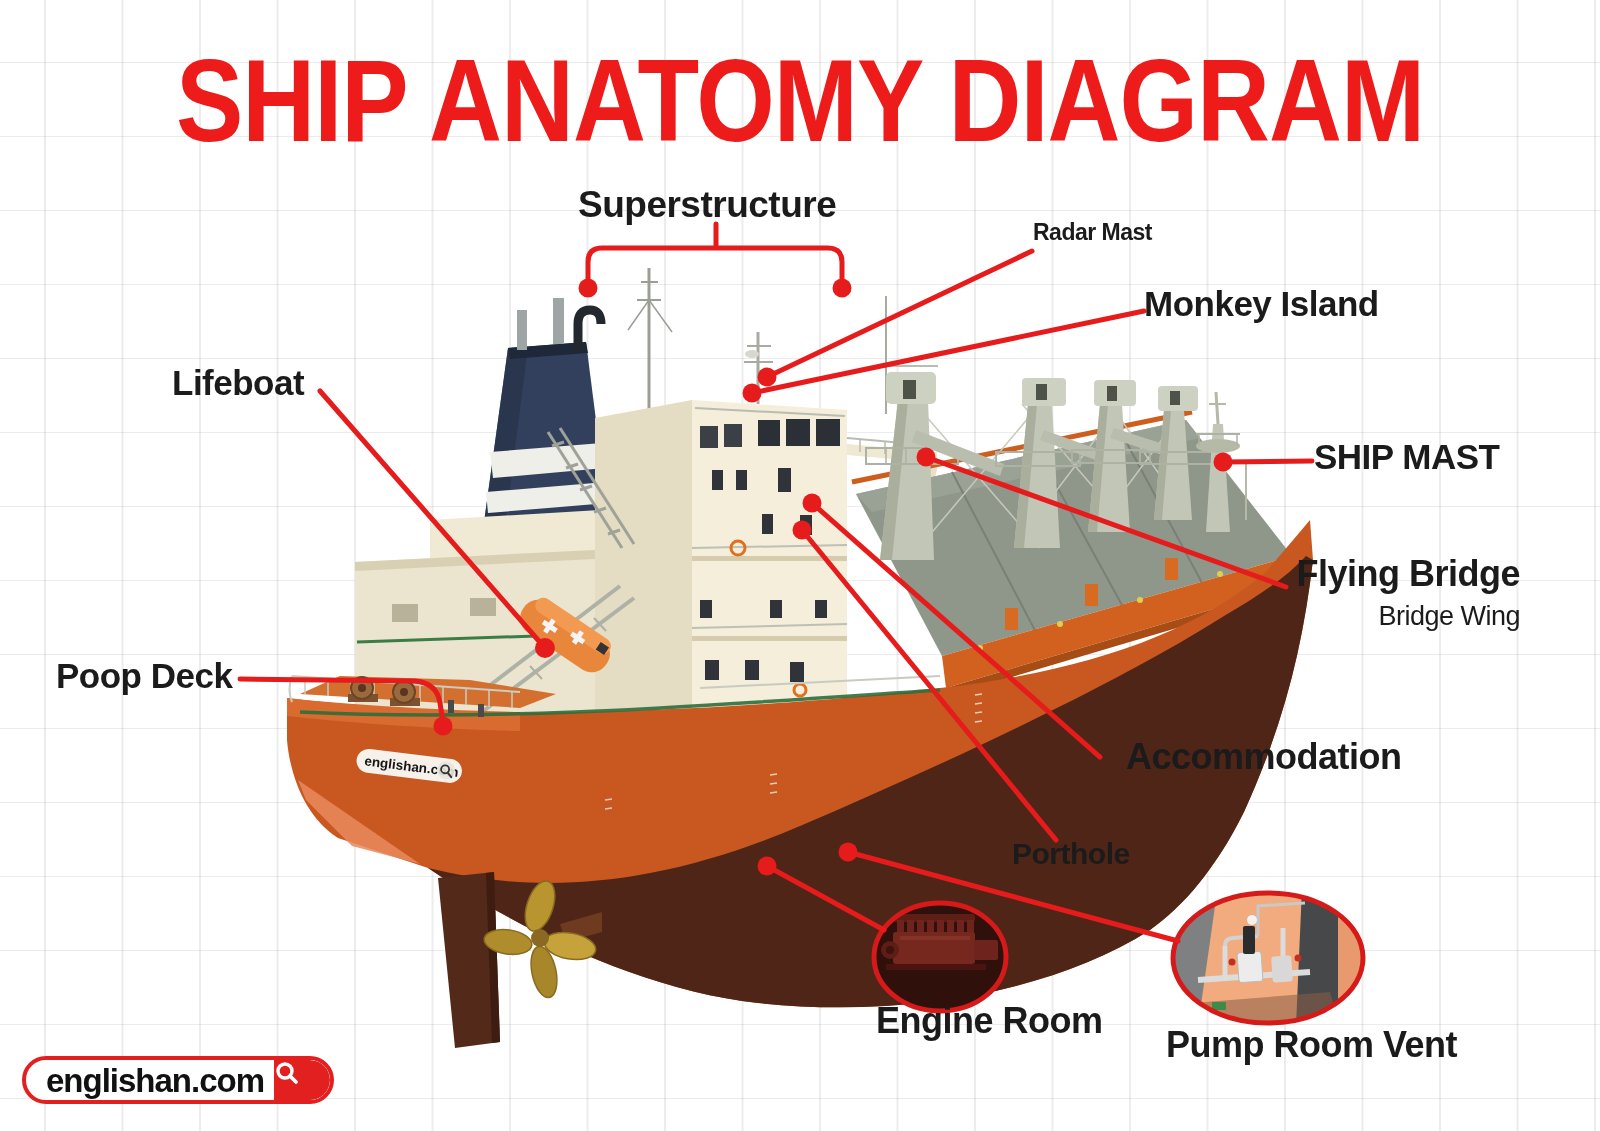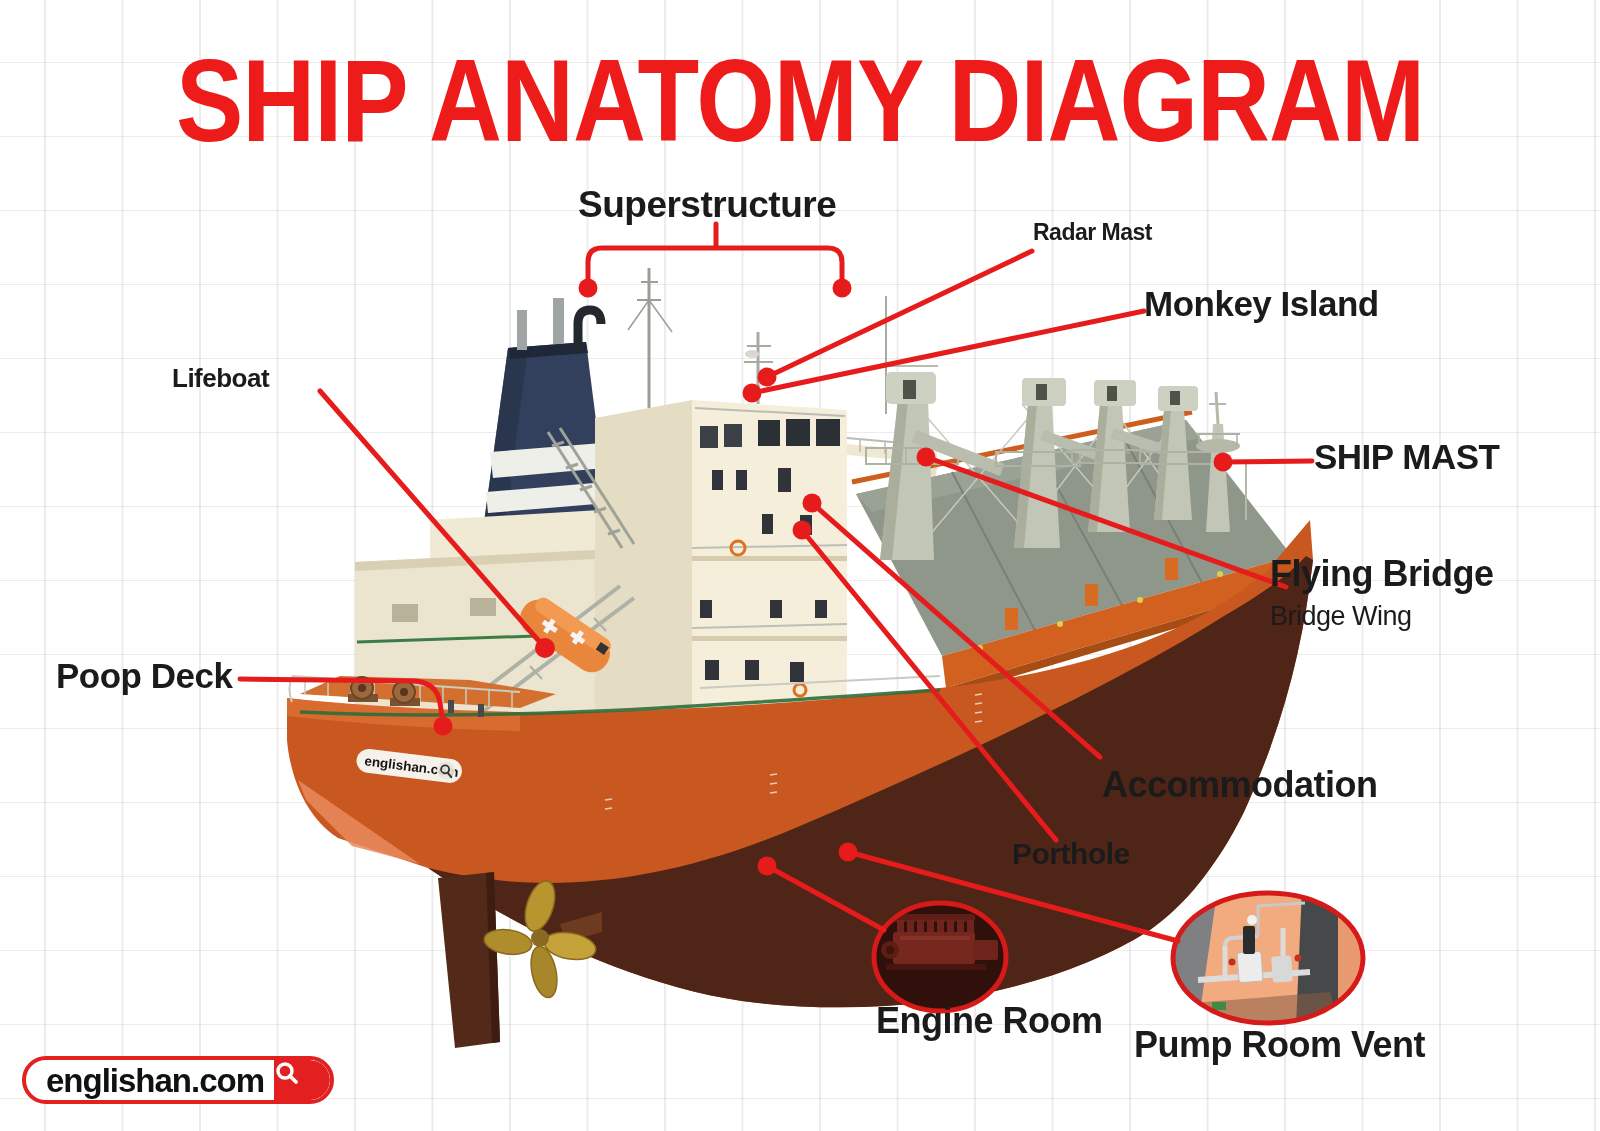--- a/index.html
+++ b/index.html
@@ -7,21 +7,21 @@
   .stage{position:relative;width:1600px;height:1131px;background-color:#ffffff;
     background-image:
       linear-gradient(to right, rgba(0,0,0,0.075) 1.5px, transparent 1.5px),
       linear-gradient(to bottom, rgba(0,0,0,0.075) 1.5px, transparent 1.5px);
     background-size:77.5px 74px;
     background-position:44px 62px;}
   .title{position:absolute;top:34px;left:0;width:100%;text-align:center;
     font-size:101px;font-weight:bold;letter-spacing:-1px;color:#EE1B1B;
     transform:scaleY(1.16);transform-origin:center top;white-space:nowrap;}
   .lbl{position:absolute;font-weight:bold;color:#1b1b1b;white-space:nowrap;line-height:1;letter-spacing:-0.5px;}
-  .fb-wrap{position:absolute;left:1270px;top:556px;width:250px;text-align:left;}
+  .fb-wrap{position:absolute;left:1270px;top:556px;width:250px;text-align:right;}
   .fb-main{font-weight:bold;color:#1b1b1b;font-size:36px;line-height:1;letter-spacing:-0.5px;}
   .fb-sub{font-weight:normal;color:#1b1b1b;font-size:27px;line-height:1;margin-top:11px;letter-spacing:-0.5px;}
   svg{position:absolute;left:0;top:0;}
   .logo{position:absolute;left:22px;top:1056px;width:312px;height:48px;background:#fff;
     border:4px solid #E32020;border-radius:28px;overflow:hidden;box-sizing:border-box;}
   .logo-text{position:absolute;left:20px;top:2px;font-size:33px;font-weight:bold;color:#111;line-height:38px;letter-spacing:-1px;}
   .logo-cap{position:absolute;right:0;top:0;bottom:0;width:56px;background:#E32020;border-radius:0 22px 22px 0;
     display:flex;align-items:center;justify-content:center;}
 </style>
 </head>
@@ -367,31 +367,31 @@
     <circle cx="767" cy="866" r="9.5"></circle>
     <circle cx="848" cy="852" r="9.5"></circle>
   </g>
 </svg>
 
 <div class="title">SHIP ANATOMY DIAGRAM</div>
 
 <div class="lbl" style="left:578px;top:186px;font-size:37px;">Superstructure</div>
 <div class="lbl" style="left:1033px;top:221px;font-size:23px;">Radar Mast</div>
 <div class="lbl" style="left:1144px;top:286px;font-size:35px;">Monkey Island</div>
-<div class="lbl" style="left:172px;top:365px;font-size:26px;">Lifeboat</div>
+<div class="lbl" style="left:172px;top:365px;font-size:35px;">Lifeboat</div>
 <div class="lbl" style="left:1314px;top:439px;font-size:35px;">SHIP MAST</div>
 <div class="fb-wrap">
   <div class="fb-main">Flying Bridge</div>
   <div class="fb-sub">Bridge Wing</div>
 </div>
 <div class="lbl" style="left:56px;top:658px;font-size:35px;">Poop Deck</div>
-<div class="lbl" style="left:1102px;top:739px;font-size:36px;margin-top:28px;">Accommodation</div>
+<div class="lbl" style="left:1126px;top:739px;font-size:36px;">Accommodation</div>
 <div class="lbl" style="left:1012px;top:839px;font-size:30px;">Porthole</div>
 <div class="lbl" style="left:832px;top:1003px;font-size:36px;margin-left:44px;">Engine Room</div>
-<div class="lbl" style="left:1134px;top:1027px;font-size:36px;">Pump Room Vent</div>
+<div class="lbl" style="left:1166px;top:1027px;font-size:36px;">Pump Room Vent</div>
 
 <div class="logo">
   <span class="logo-text">englishan.com</span>
   <span class="logo-cap">
     <svg width="26" height="26" viewBox="0 0 26 26">
       <circle cx="11" cy="11" r="7" stroke="#ffffff" stroke-width="3.4" fill="none"></circle>
       <line x1="16" y1="16" x2="22" y2="22" stroke="#ffffff" stroke-width="3.8" stroke-linecap="round"></line>
     </svg>
   </span>
 </div>

